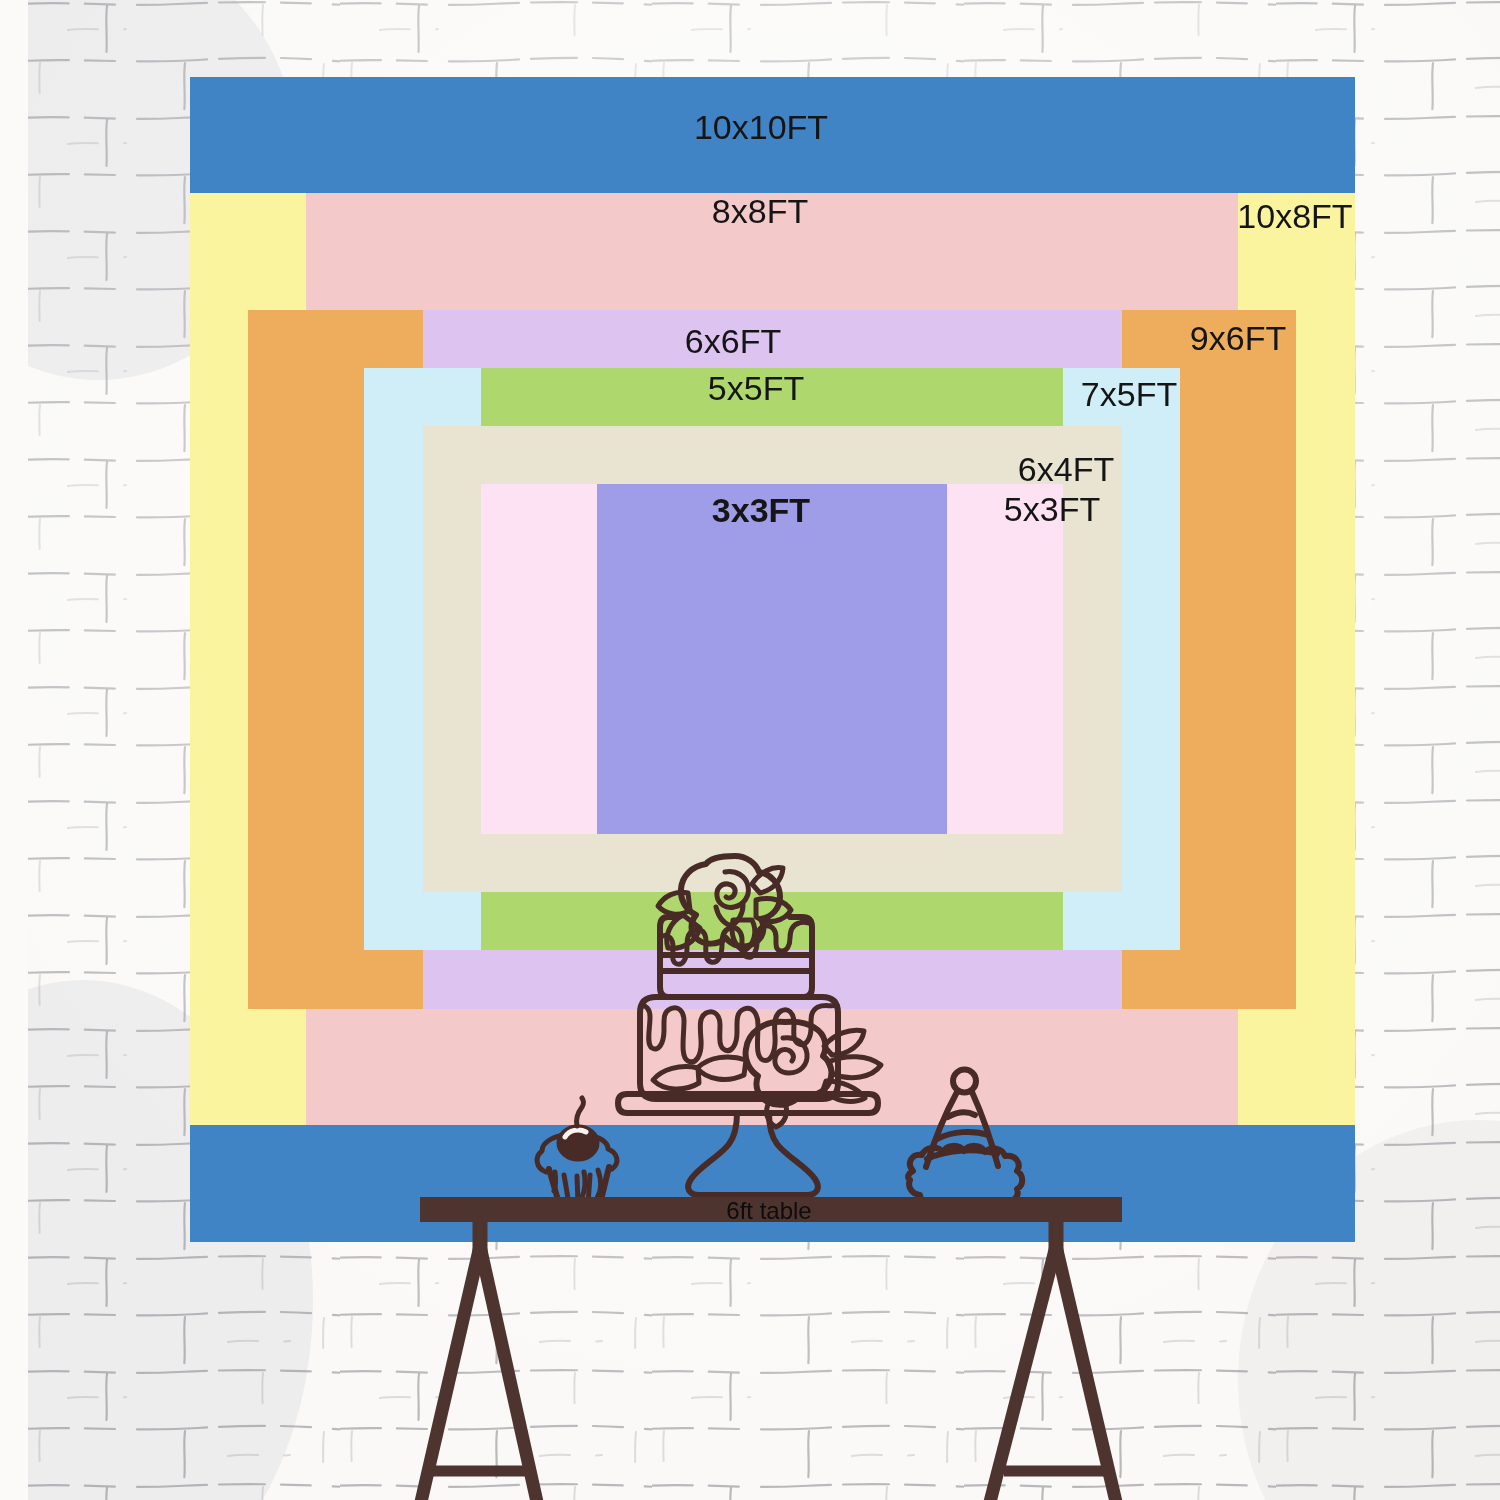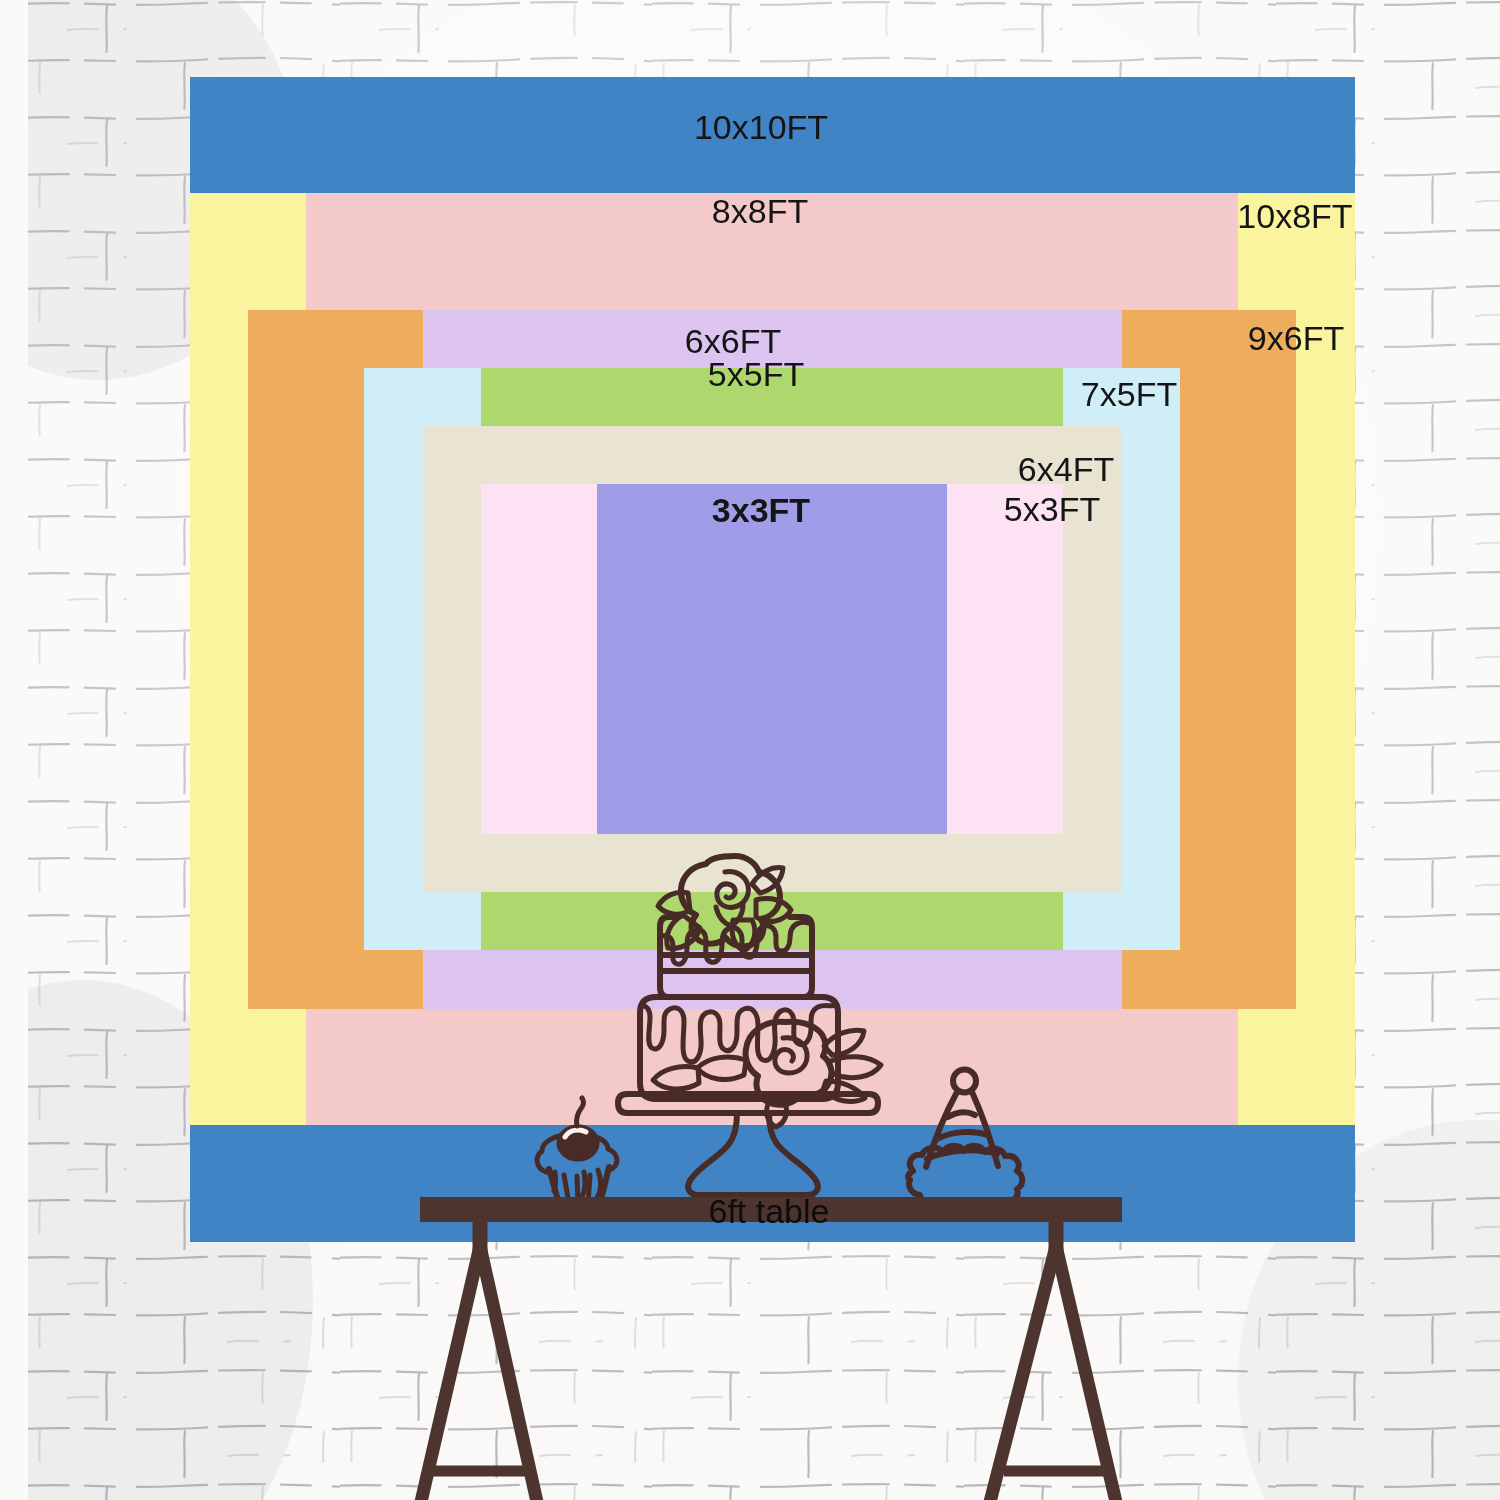--- a/index.html
+++ b/index.html
@@ -18,21 +18,21 @@
     position:absolute;left:392px;top:1197px;width:702px;height:25px;
     background:var(--wood,#4e342f);z-index:30;
   }
   .size-label{
     position:absolute;transform:translate(-50%,-50%);
     font-size:34px;font-weight:500;color:var(--label,#151515);
     letter-spacing:0px;white-space:nowrap;z-index:40;
   }
   .table-label{
     position:absolute;left:741px;top:1211px;transform:translate(-50%,-50%);
-    font-size:34px;font-weight:500;color:#0d0d0d;white-space:nowrap;z-index:41;
+    font-size:24px;font-weight:500;color:#0d0d0d;white-space:nowrap;z-index:41;
   }
   #size-labels{position:absolute;inset:0;z-index:40;}
   .m{fill:none;stroke:#60606a;stroke-width:2.2;opacity:.42;
      stroke-dasharray:46 16 30 22 70 12;stroke-linecap:round;}
   .m2{fill:none;stroke:#70707a;stroke-width:2;opacity:.22;
      stroke-dasharray:30 26 54 18;stroke-linecap:round;}
   .ink{fill:none;stroke:var(--ink,#482b27);stroke-width:6;
        stroke-linecap:round;stroke-linejoin:round;}
   .ink-thin{fill:none;stroke:var(--ink,#482b27);stroke-width:5;
        stroke-linecap:round;stroke-linejoin:round;}
@@ -182,24 +182,24 @@
         C941,1144 953,1144 957,1152 C963,1146 974,1148 977,1156 C987,1154 994,1163 989,1171 C996,1175 996,1185 989,1189
         C992,1197 984,1204 975,1201 C972,1209 960,1210 954,1204 C949,1211 937,1211 932,1204 C927,1210 915,1210 911,1203
         C903,1207 893,1203 892,1195 C884,1194 879,1187 882,1180 C878,1177 881,1173 885,1171 Z"></path>
     </g>
   </svg>
 
   <div id="size-labels">
       <span class="size-label" style="left: 733px; top: 127px;">10x10FT</span>
       <span class="size-label" style="left: 1267px; top: 216px;">10x8FT</span>
       <span class="size-label" style="left: 732px; top: 211px;">8x8FT</span>
-      <span class="size-label" style="left: 1268px; top: 338px;">9x6FT</span>
+      <span class="size-label" style="left: 1210px; top: 338px;">9x6FT</span>
       <span class="size-label" style="left: 705px; top: 341px;">6x6FT</span>
       <span class="size-label" style="left: 1101px; top: 394px;">7x5FT</span>
-      <span class="size-label" style="left: 728px; top: 374px;">5x5FT</span>
+      <span class="size-label" style="left: 728px; top: 388px;">5x5FT</span>
       <span class="size-label" style="left: 1038px; top: 469px;">6x4FT</span>
       <span class="size-label" style="left: 1024px; top: 509px;">5x3FT</span>
       <span class="size-label" style="left: 733px; top: 510px; font-weight: bold;">3x3FT</span>
     </div>
 
   <span class="table-label">6ft table</span>
 
 </div>
 
 </body></html>

